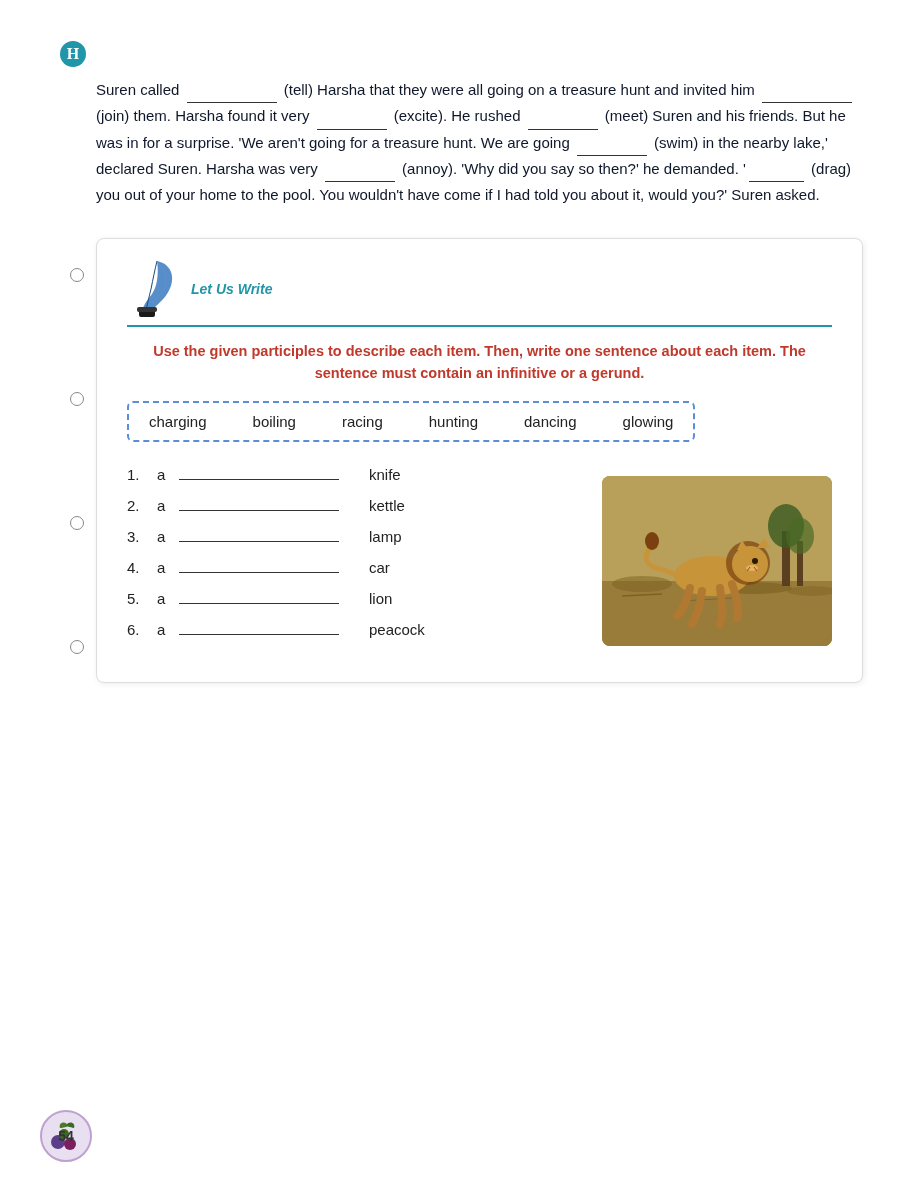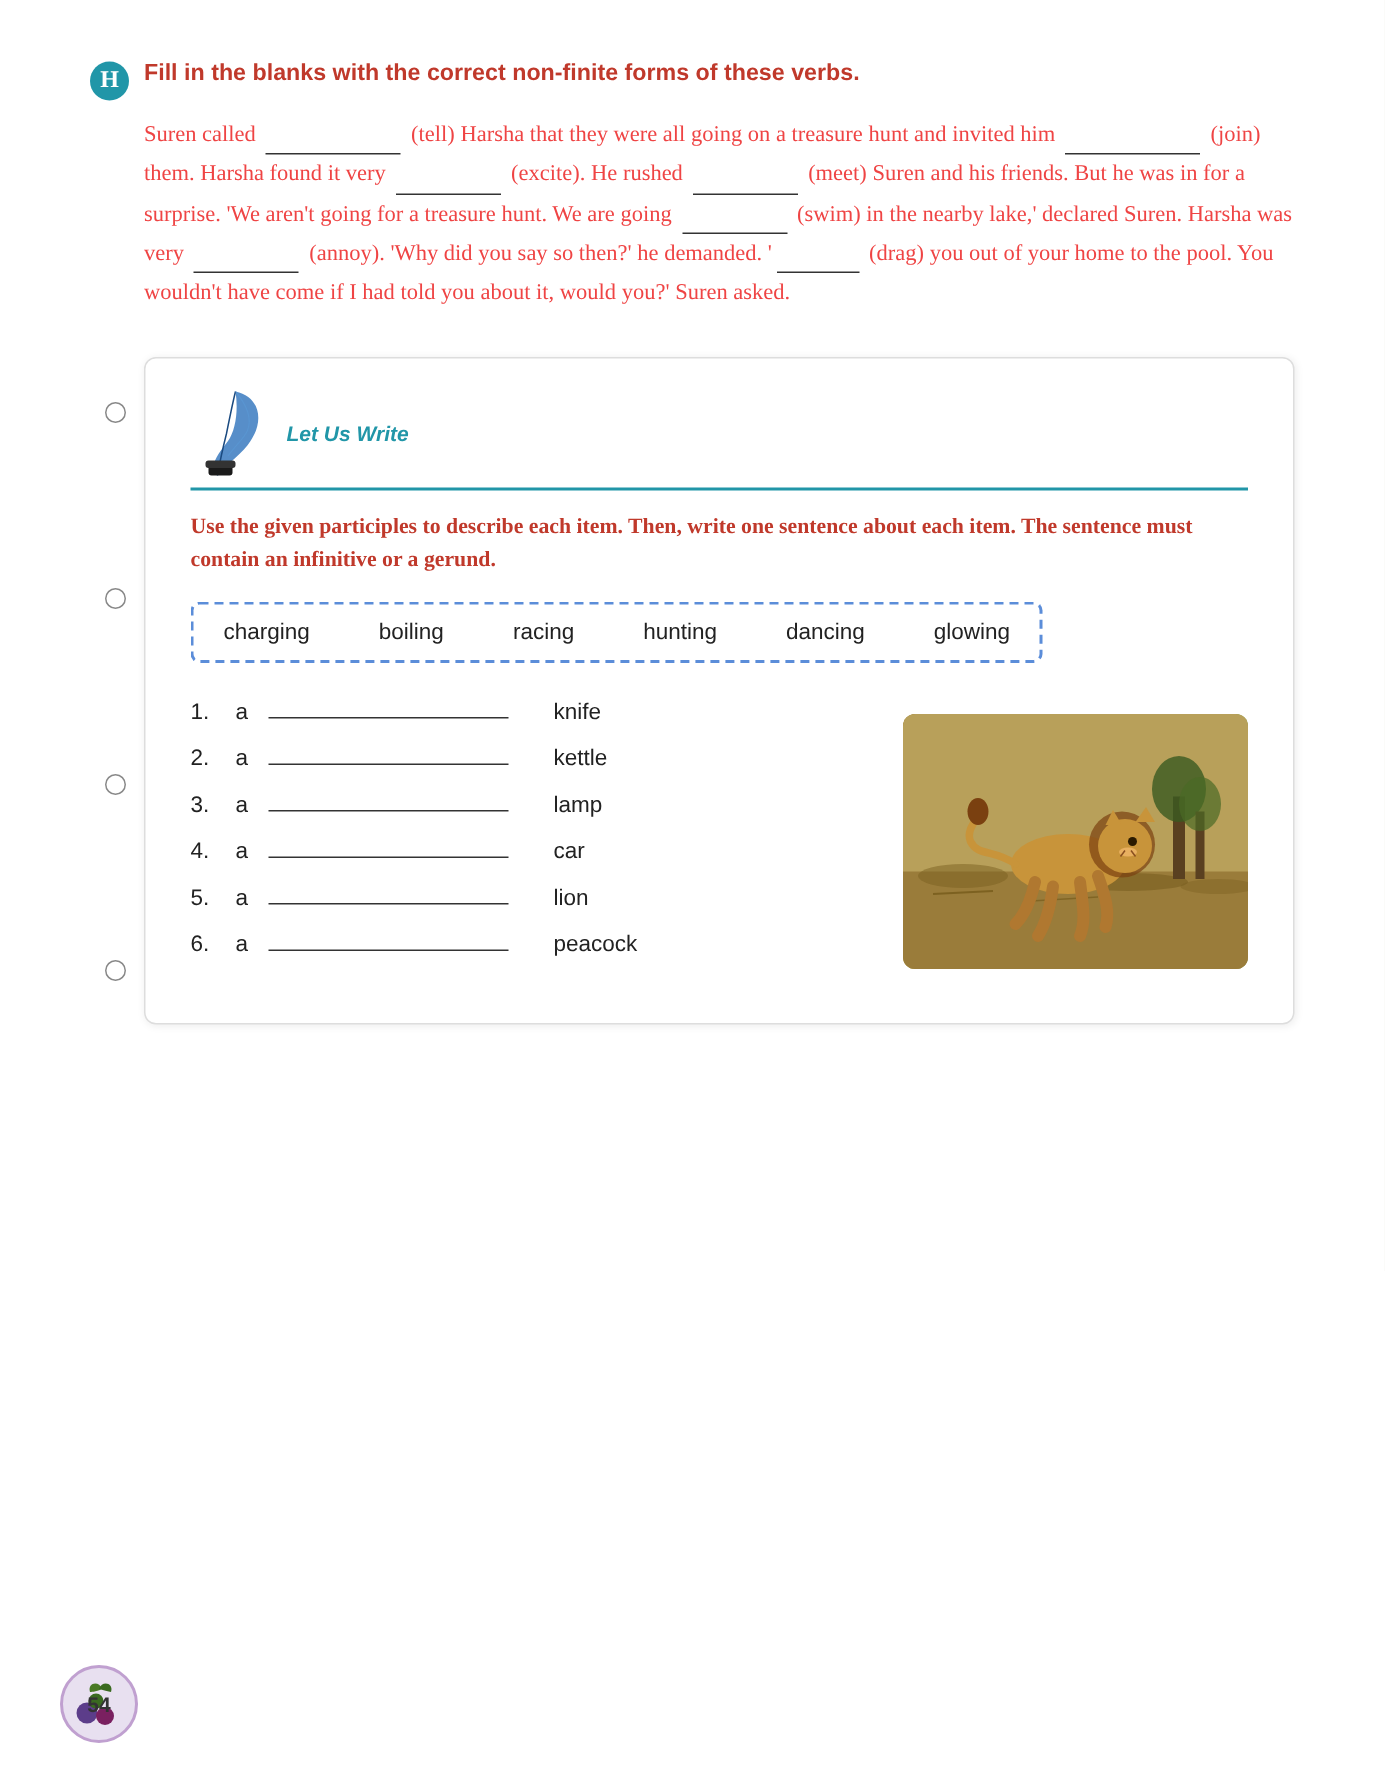--- a/index.html
+++ b/index.html
@@ -44,22 +44,22 @@
     }
     .section-h-title {
       font-weight: bold;
       color: #c0392b;
       font-size: 15.5px;
       font-family: Arial, sans-serif;
     }
     .section-h-body {
       font-size: 15px;
       line-height: 1.75;
-      color: #ef4444;
-      font-family: Liberation Serif, serif;
+      color: #0f172a;
+      font-family: Liberation Sans, sans-serif;
       padding-left: 36px;
     }
     .blank {
       display: inline-block;
       border-bottom: 1.5px solid #333;
       width: 70px;
       margin: 0 3px;
       vertical-align: bottom;
     }
     .blank-long {
@@ -100,23 +100,24 @@
       font-size: 14px;
       font-weight: bold;
       font-family: Arial, sans-serif;
       font-style: italic;
     }
 
     .instruction-text {
       color: #c0392b;
       font-weight: bold;
       font-size: 14.5px;
-      font-family: Liberation Serif, serif;
+      font-family: Liberation Sans, sans-serif;
       line-height: 1.5;
       margin: 14px 0 16px 0;
+      text-align: center;
     }
 
     
     .word-box {
       border: 2px dashed #5b8dd9;
       border-radius: 6px;
       padding: 10px 20px;
       display: inline-flex;
       gap: 46px;
       margin-bottom: 24px;
@@ -189,21 +190,20 @@
       height: 60px;
     }
   </style>
 </head>
 <body>
 <div class="page">
 
   <div class="section-h">
     <div class="section-h-header">
       <div class="h-badge">H</div>
-      <div class="section-h-title">Fill in the blanks with the correct non-finite forms of these verbs.</div>
     </div>
     <div class="section-h-body">
       <span>
         Suren called <span class="blank blank-long"></span> (tell) Harsha that they were all going on a treasure hunt and invited him <span class="blank blank-long"></span>
         (join) them. Harsha found it very <span class="blank"></span> (excite). He rushed <span class="blank"></span> (meet) Suren and his friends.
         But he was in for a surprise. 'We aren't going for a treasure hunt. We are going <span class="blank"></span> (swim) in
         the nearby lake,' declared Suren. Harsha was very <span class="blank"></span> (annoy). 'Why did you say so then?' he
         demanded. '<span class="blank blank-short"></span> (drag) you out of your home to the pool. You wouldn't have come if I had told you
         about it, would you?' Suren asked.
       </span>

